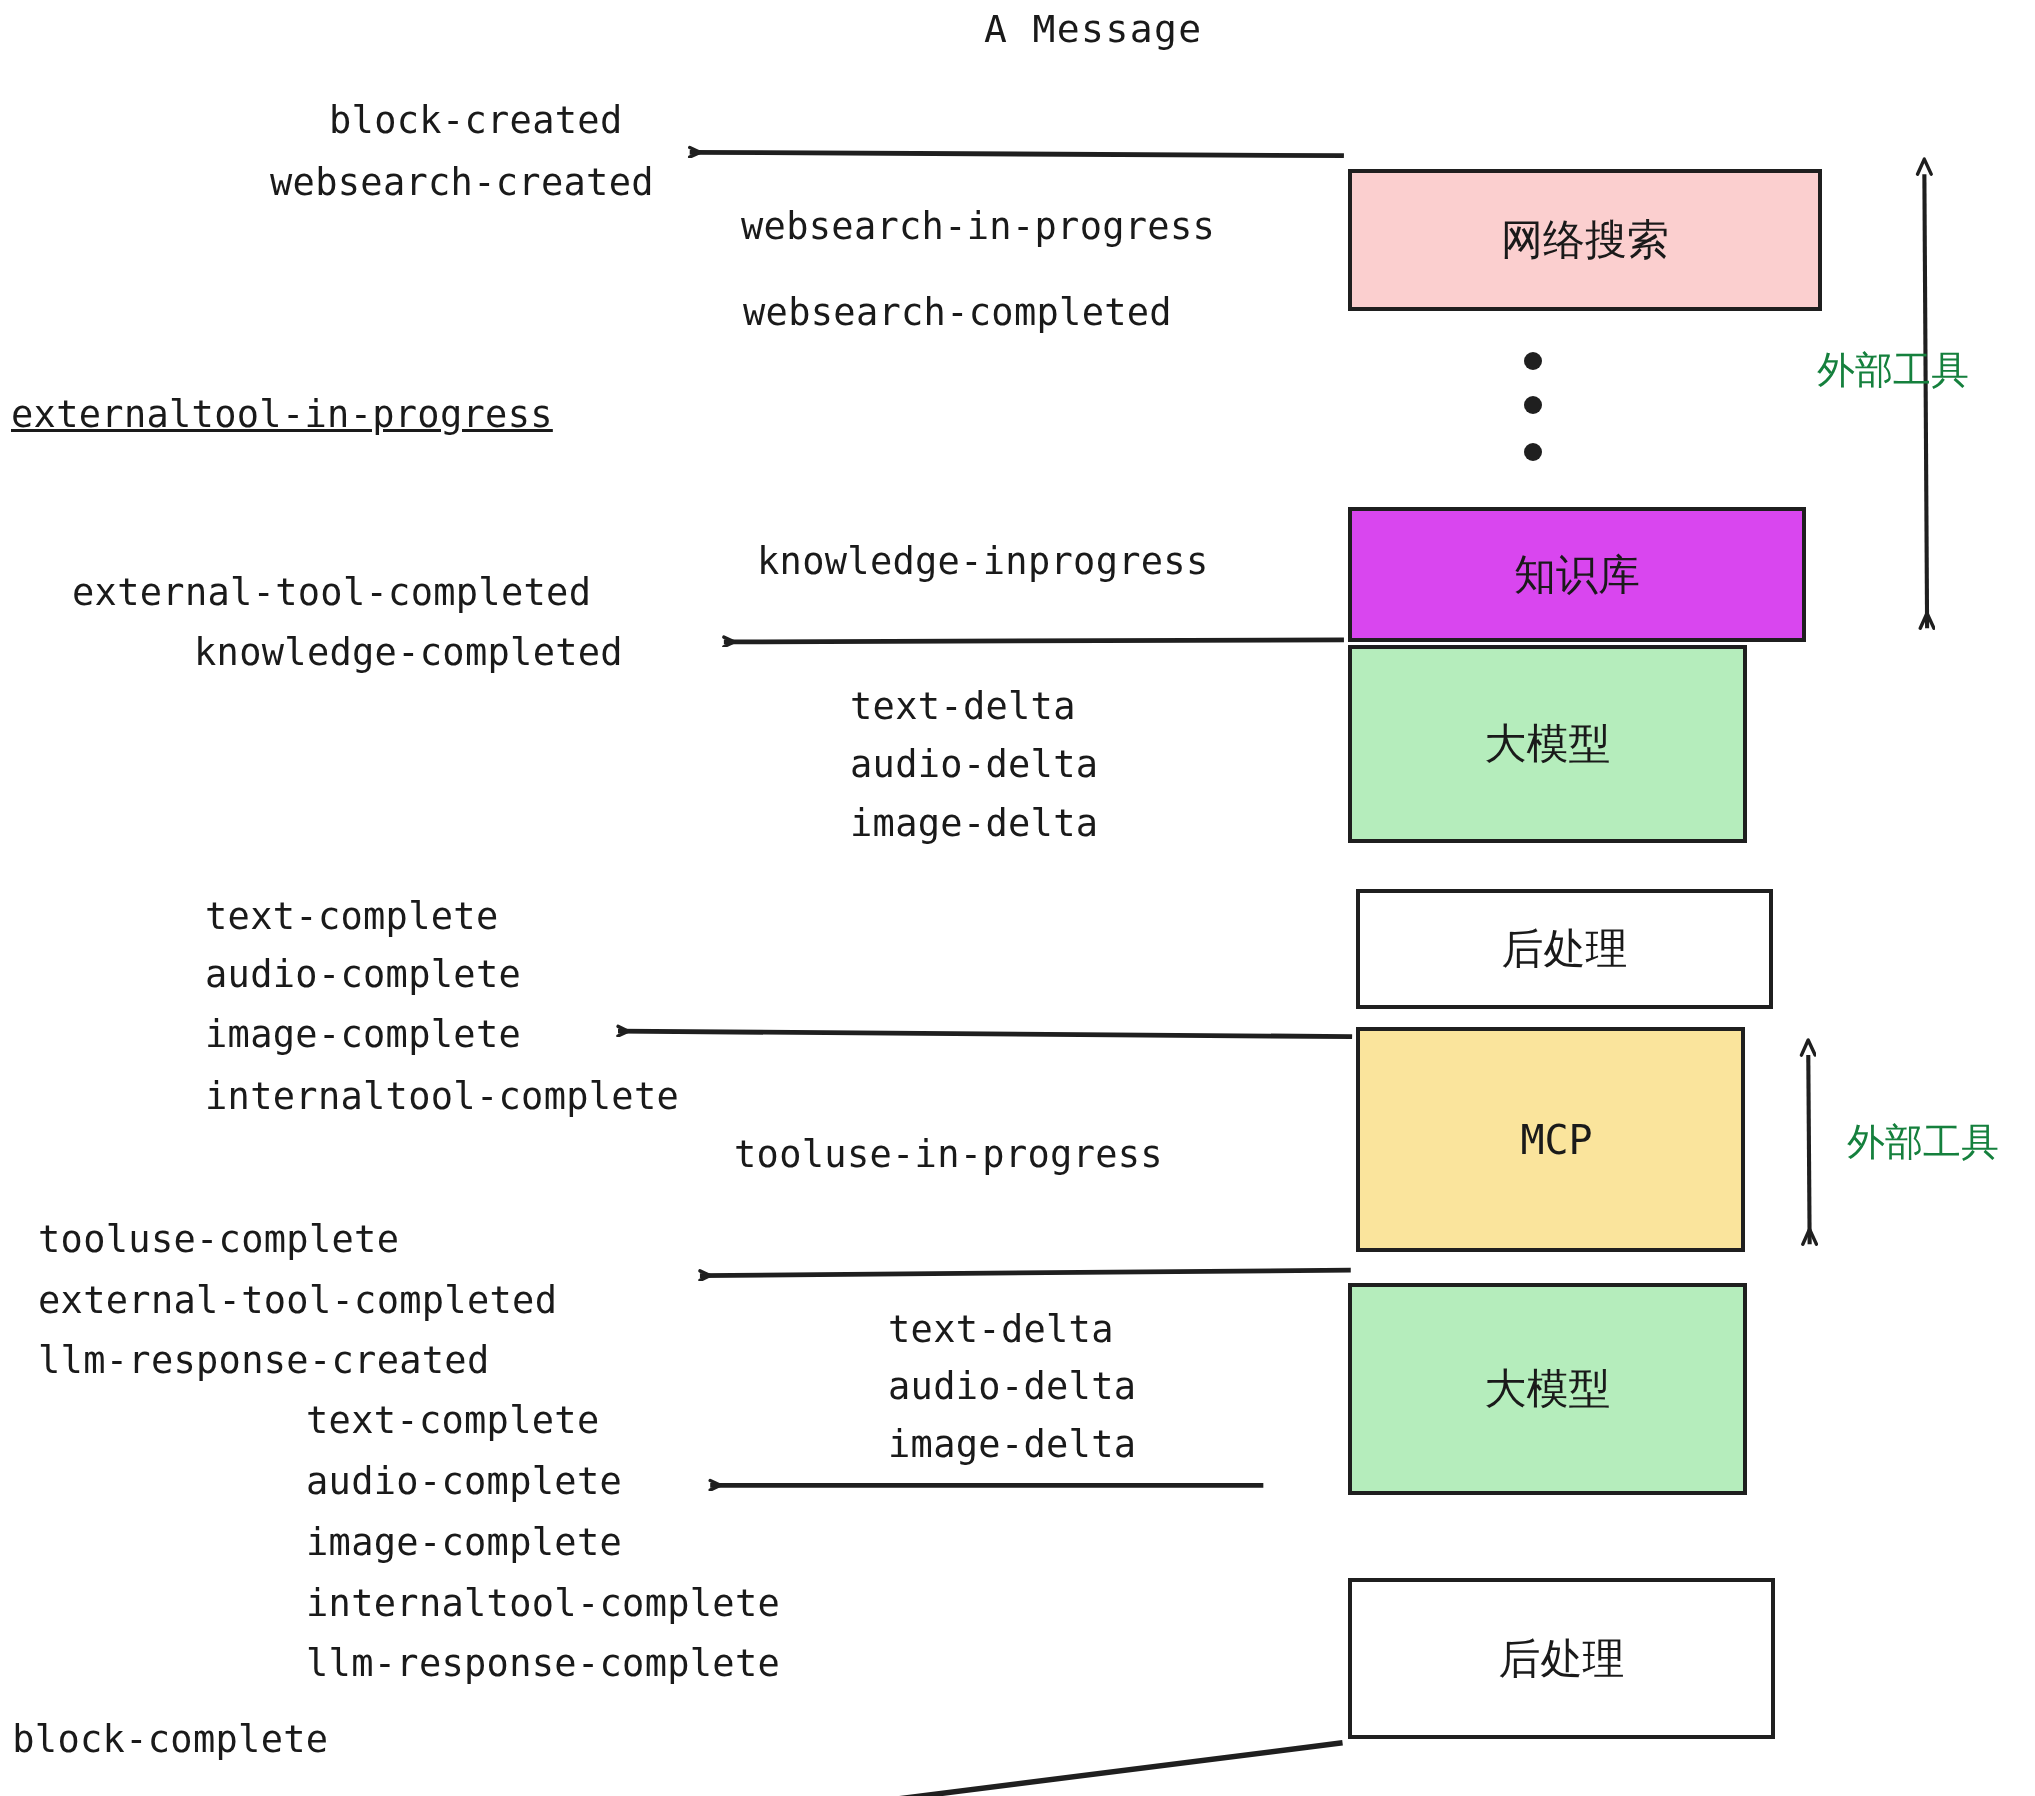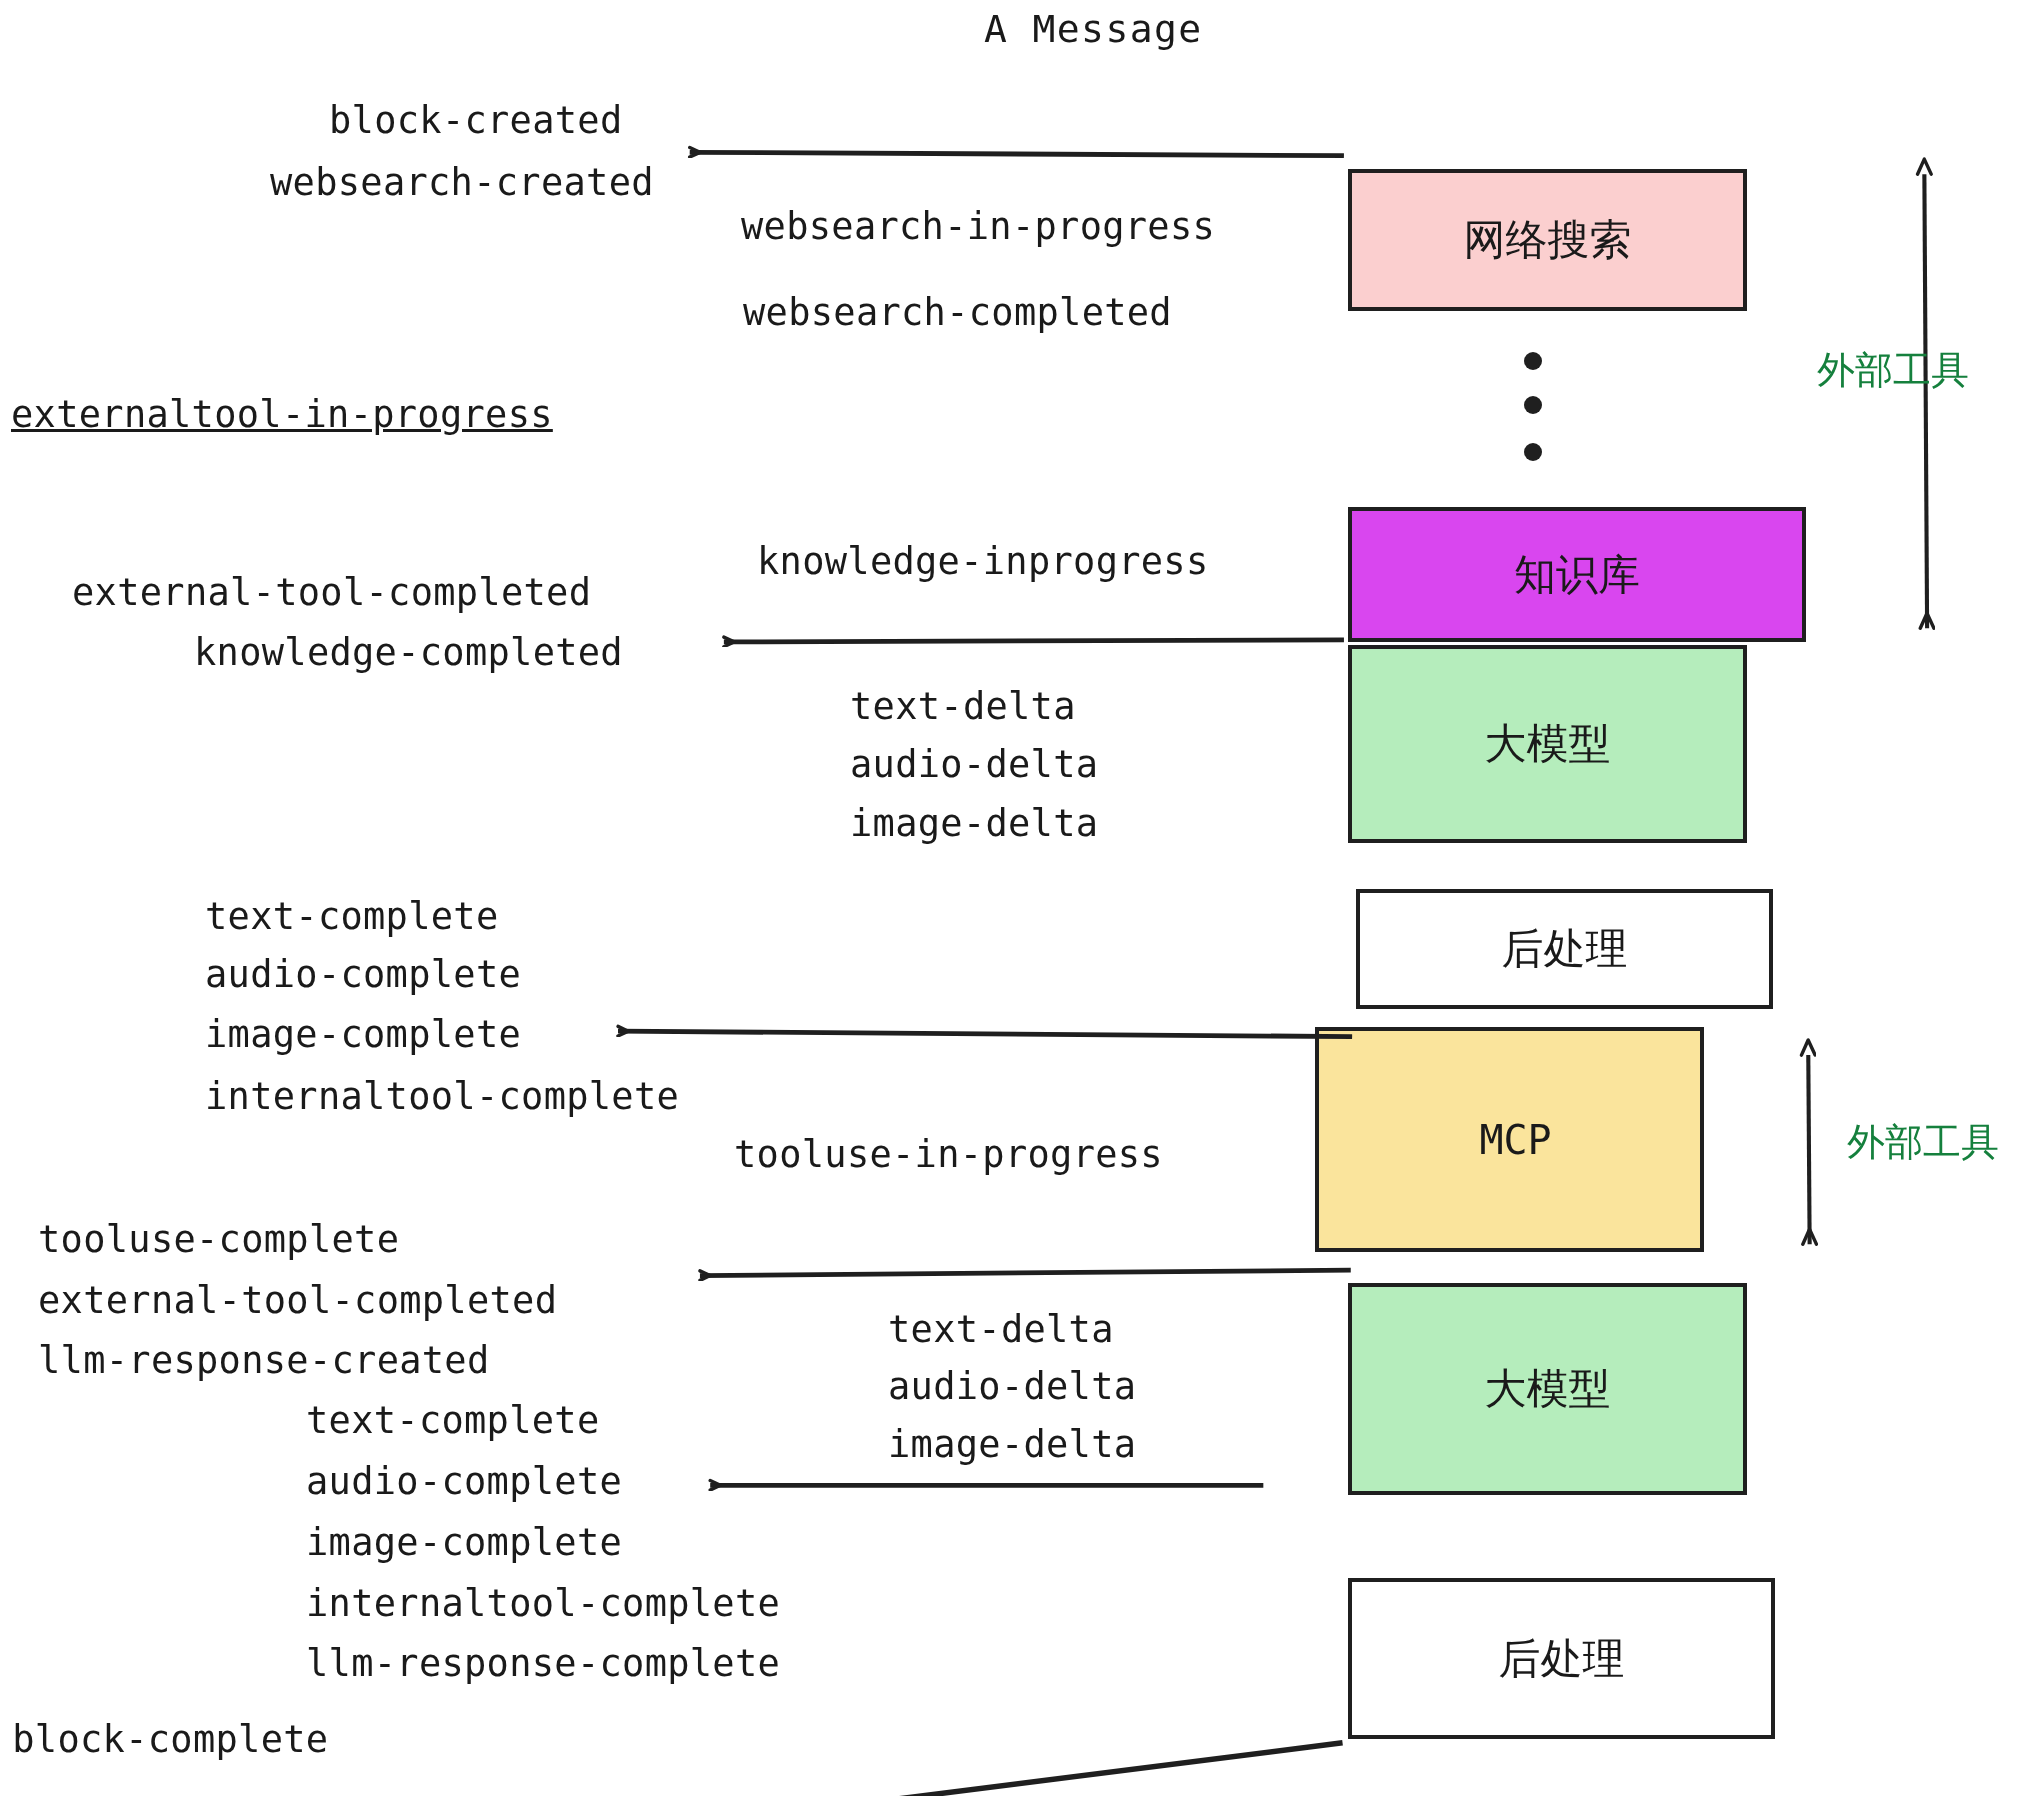--- a/index.html
+++ b/index.html
@@ -79,37 +79,37 @@
     pointer-events: none;
   }
 </style>
 </head>
 <body>
 
 <div id="stage">
 
   <div class="title" style="left:984px; top:6.8px;">A Message</div>
 
-  <div class="box" id="box-websearch" style="left:1348px; top:169px; width:399px; height:142px; background:#FBCFCF;">
+  <div class="box" id="box-websearch" style="left:1348px; top:169px; width:474px; height:142px; background:#FBCFCF;">
     <span class="boxtext">网络搜索</span>
   </div>
 
   <div class="box" id="box-knowledge" style="left:1348px; top:507px; width:458px; height:135px; background:#d946ef;">
     <span class="boxtext">知识库</span>
   </div>
 
   <div class="box" id="box-llm-1" style="left:1348px; top:645px; width:399px; height:198px; background:#B5EDBC;">
     <span class="boxtext">大模型</span>
   </div>
 
   <div class="box" id="box-post-1" style="left:1356px; top:889px; width:417px; height:120px; background:#FFFFFF;">
     <span class="boxtext">后处理</span>
   </div>
 
-  <div class="box mono" id="box-mcp" style="left:1315px; top:1027px; width:389px; height:225px; background:#FAE49C;padding-left:12px;">
+  <div class="box mono" id="box-mcp" style="left:1356px; top:1027px; width:389px; height:225px; background:#FAE49C;padding-left:12px;">
     <span class="boxtext">MCP</span>
   </div>
 
   <div class="box" id="box-llm-2" style="left:1348px; top:1283px; width:399px; height:212px; background:#B5EDBC;">
     <span class="boxtext">大模型</span>
   </div>
 
   <div class="box" id="box-post-2" style="left:1348px; top:1578px; width:427px; height:161px; background:#FFFFFF;">
     <span class="boxtext">后处理</span>
   </div>

